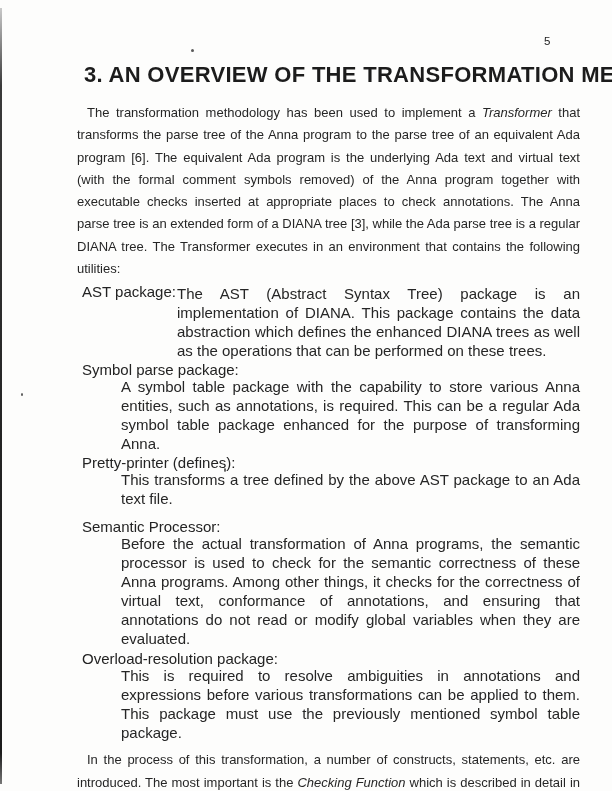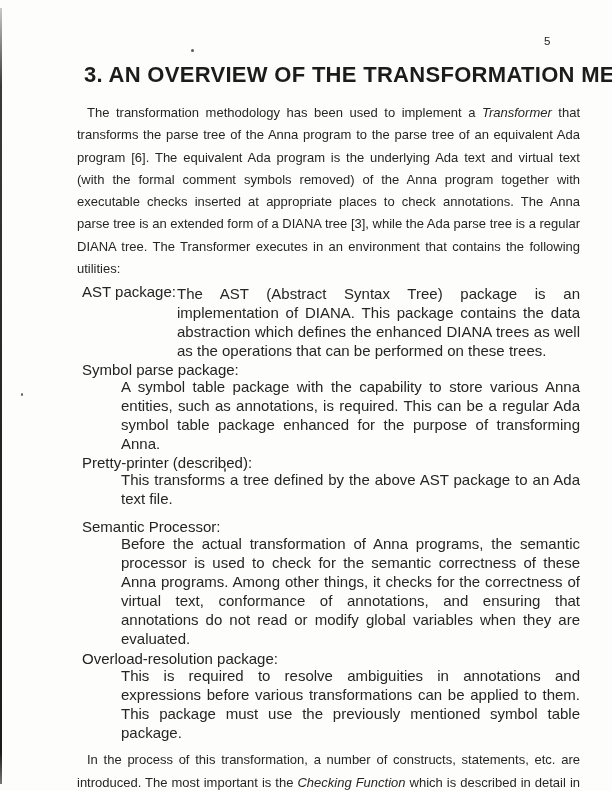--- a/index.html
+++ b/index.html
@@ -96,21 +96,21 @@
         <div class="def-body">The AST (Abstract Syntax Tree) package is an implementation of DIANA. This package contains the data abstraction which defines the enhanced DIANA trees as well as the operations that can be performed on these trees.</div>
       </div>
 
 
       <div class="def-block mt-b">
         <div class="def-term">Symbol parse package:</div>
         <div class="def-body">A symbol table package with the capability to store various Anna entities, such as annotations, is required. This can be a regular Ada symbol table package enhanced for the purpose of transforming Anna.</div>
       </div>
 
       <div class="def-block mt-c">
-        <div class="def-term">Pretty-printer (described):</div>
+        <div class="def-term">Pretty-printer (defines):</div>
         <div class="def-body">This transforms a tree defined by the above AST package to an Ada text file.</div>
       </div>
 
       <div class="def-block mt-e">
         <div class="def-term">Semantic Processor:</div>
         <div class="def-body">Before the actual transformation of Anna programs, the semantic processor is used to check for the semantic correctness of these Anna programs. Among other things, it checks for the correctness of virtual text, conformance of annotations, and ensuring that annotations do not read or modify global variables when they are evaluated.</div>
       </div>
 
       <div class="def-block mt-d">
         <div class="def-term">Overload-resolution package:</div>

